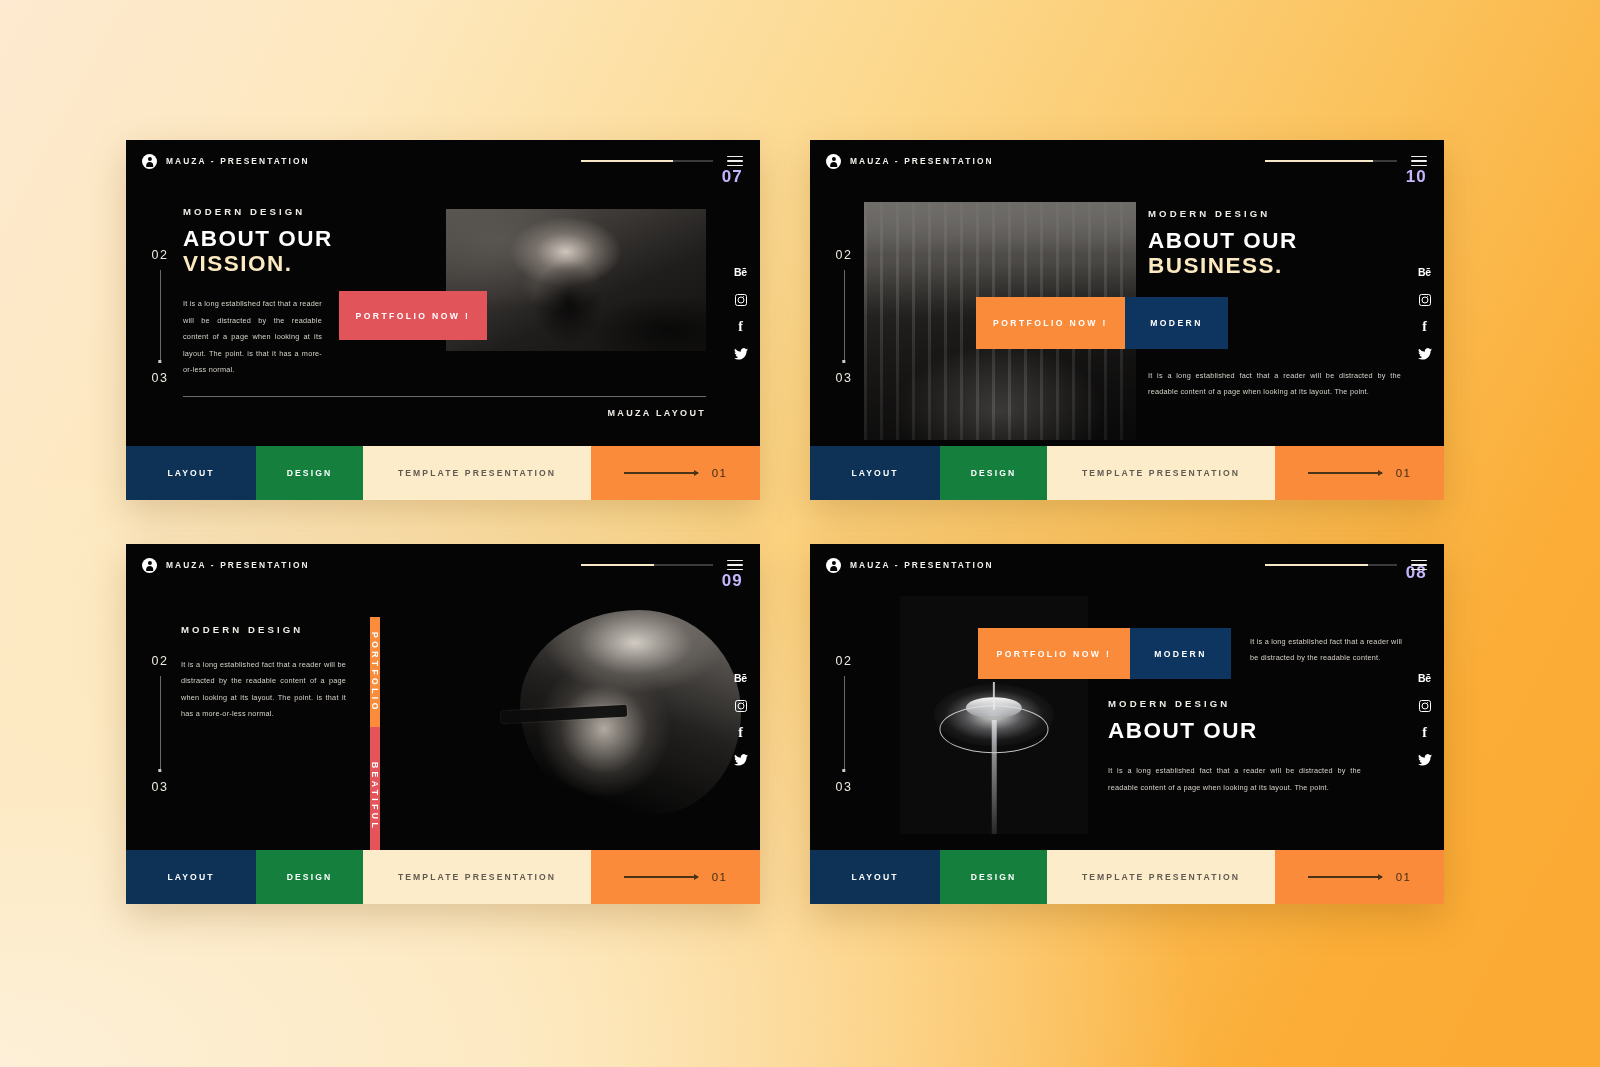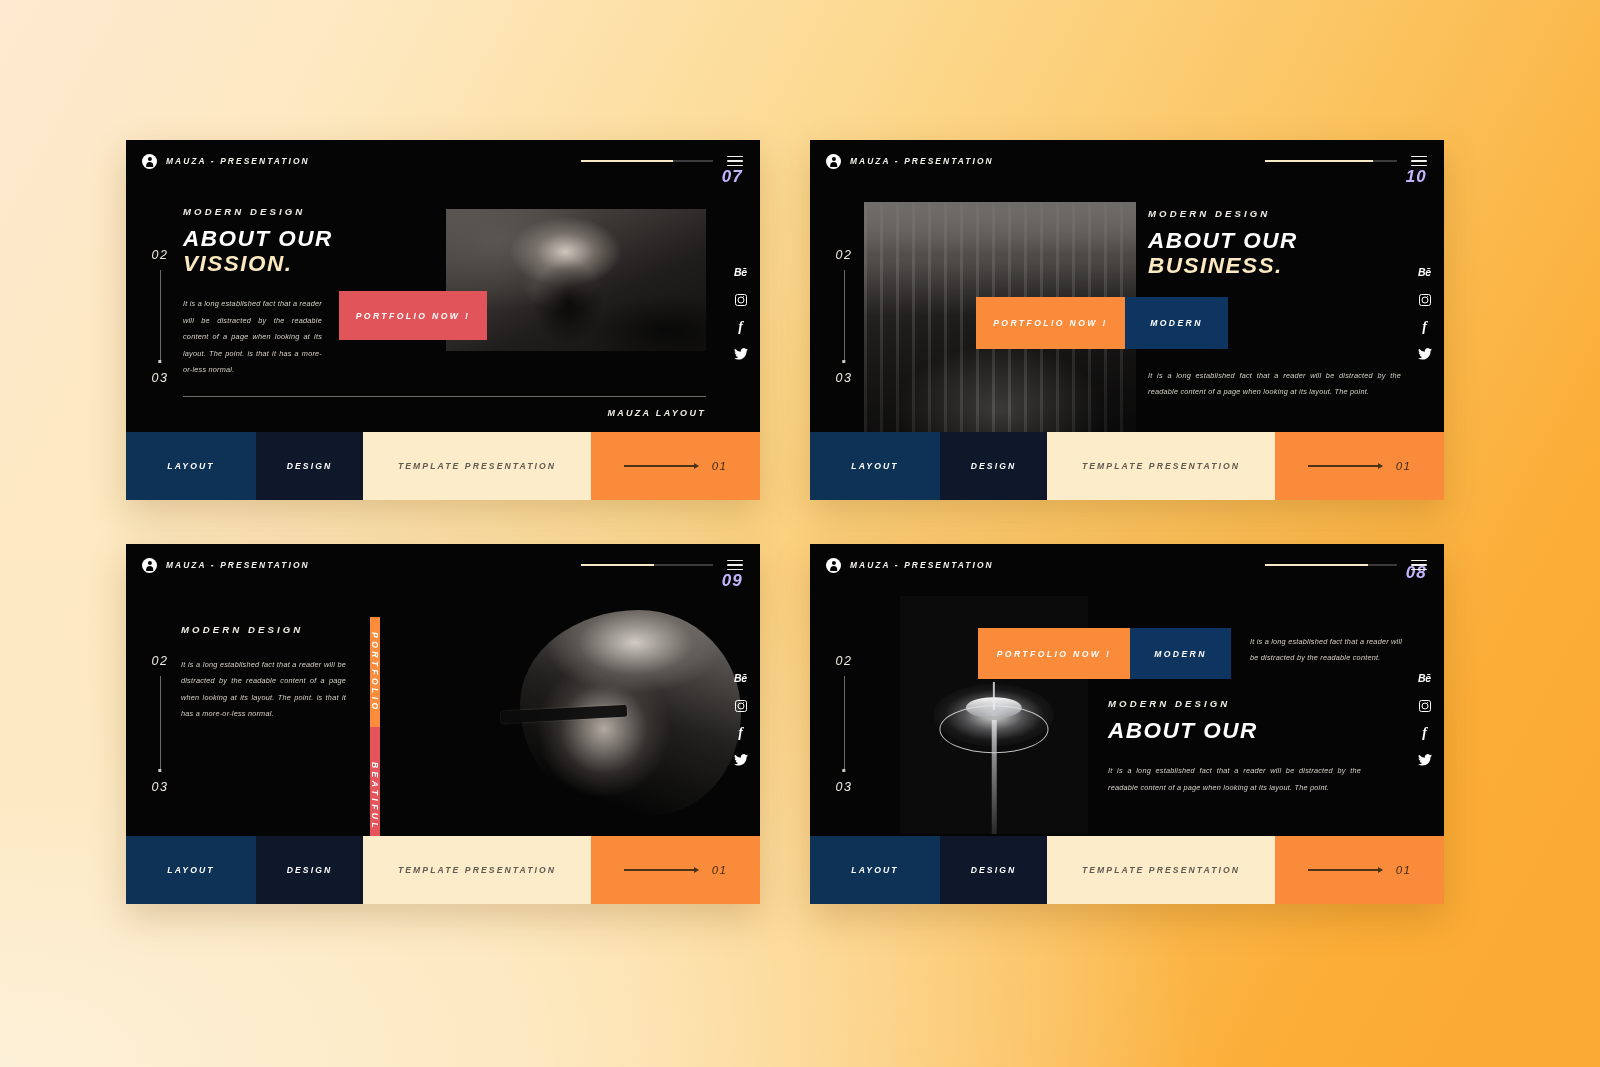--- a/index.html
+++ b/index.html
@@ -14,21 +14,20 @@
     font-family: "Liberation Sans", sans-serif;
     background:
       radial-gradient(ellipse 130% 110% at 0% 100%, #fdf0d8 0%, #fdeac4 24%, rgba(253,226,170,0) 58%),
       linear-gradient(118deg, #fdead0 0%, #fde8bf 18%, #fcd98f 42%, #fbc25c 66%, #fbad37 85%, #fbaa33 100%);
     position: relative;
   }
 
   .canvas {
     position: absolute;
     inset: 0;
-    font-style: italic;
   }
 
   
   .slide {
     position: absolute;
     background: #050505;
     box-shadow: 0 14px 34px rgba(120, 70, 10, 0.22);
     overflow: hidden;
     display: flex;
     flex-direction: column;
@@ -272,34 +271,34 @@
     color: #efece6;
     font-size: 9px;
     letter-spacing: 2.3px;
     font-weight: 600;
     white-space: nowrap;
   }
 
   
   .s-footer {
     display: flex;
-    height: 68px;
+    height: 54px;
     flex: none;
   }
   .f-cell {
     display: flex;
     align-items: center;
     justify-content: center;
     font-size: 8.6px;
     letter-spacing: 2.1px;
     font-weight: 600;
     white-space: nowrap;
   }
   .f-layout { background: #0e3156; color: #ffffff; }
-  .f-design { background: #0f172a; color: #ffffff; }
+  .f-design { background: #15803d; color: #ffffff; }
   .f-tpl    { background: #fdecca; color: #5f5a52; }
   .f-arrow  { background: #fa8b3b; color: #3d2a14; position: relative; gap: 0; }
   .arrow-line {
     width: 74px; height: 1.2px;
     background: #4a3318;
     position: relative;
     margin-right: 14px;
   }
   .arrow-line::after {
     content: "";

